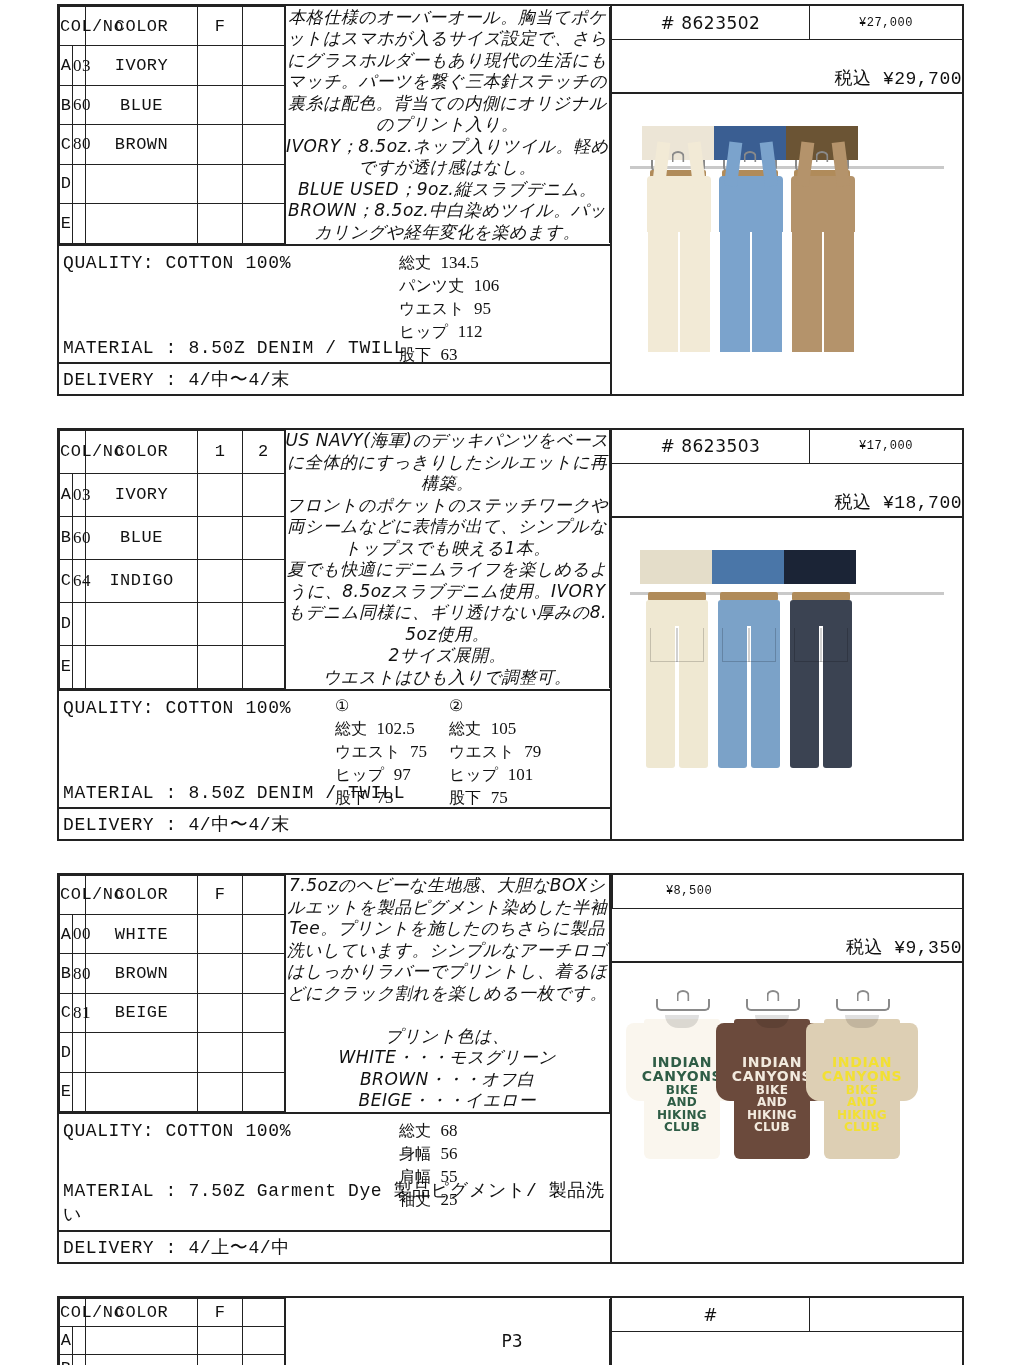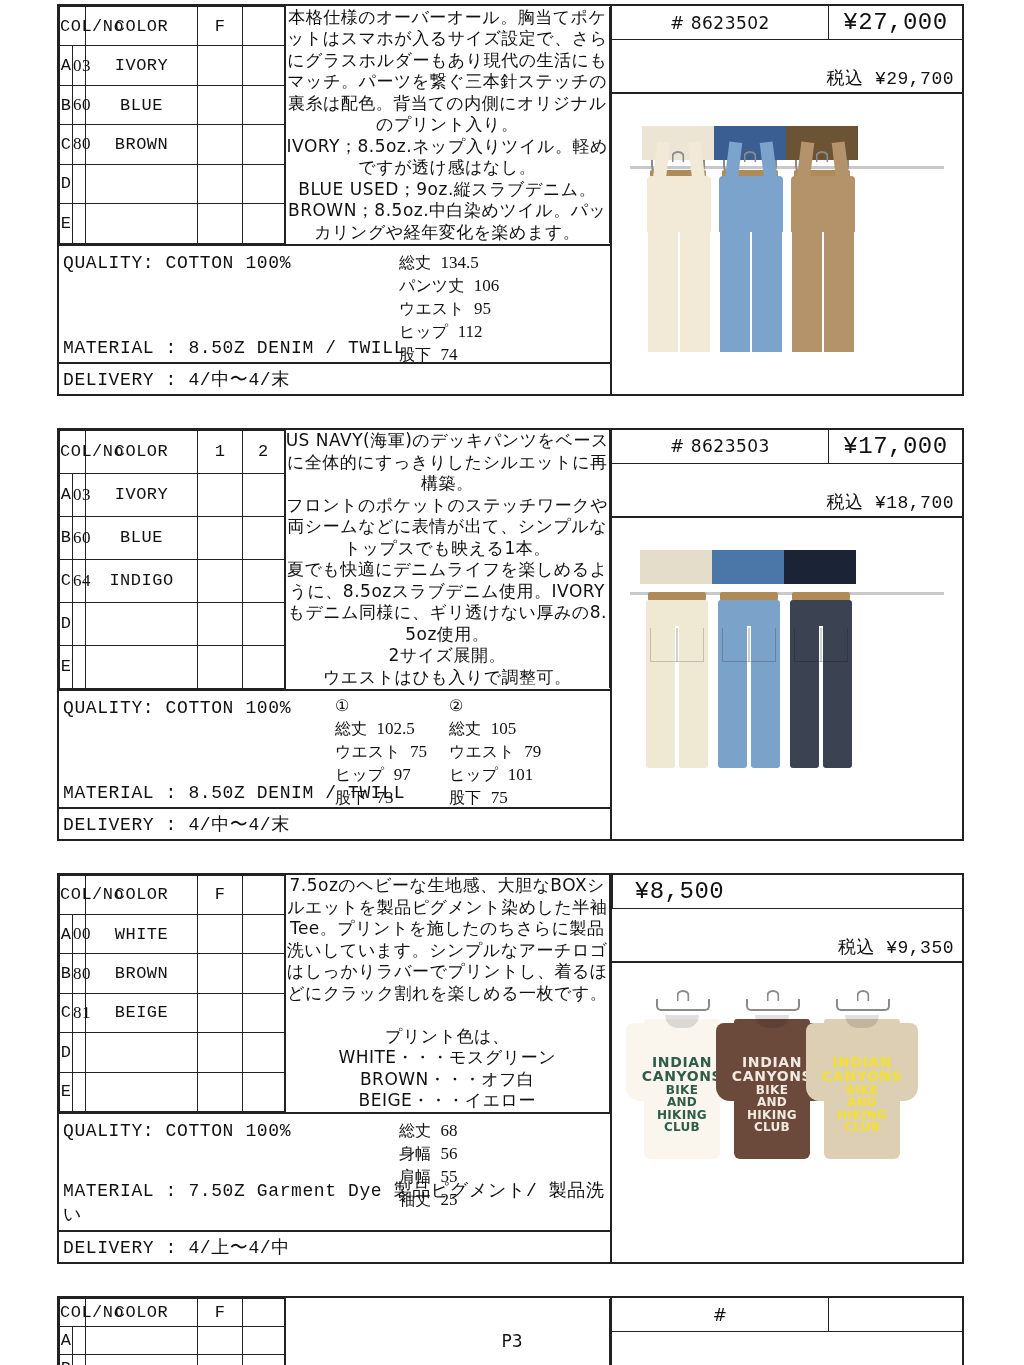--- a/index.html
+++ b/index.html
@@ -21,21 +21,21 @@
   table.ctab { border-collapse: collapse; table-layout: fixed; width: 100%; }
   table.ctab td, table.ctab th {
     border: 1px solid #222; height: 28px; font-weight: normal;
     font-size: 17px; text-align: center; padding: 0; letter-spacing: .5px;
   }
   .c-let { width: 26px; font-size: 17px; text-align: center; }
   .c-no  { width: 80px; font-family: Liberation Serif, serif; }
   .c-col { width: 112px; }
   .c-f   { width: 45px; }
   .c-x   { width: 42px; }
-  .c-desc{ border-left: 2px solid #222 !important; }
+  .c-desc{ border-left: 2px solid #222 !important; font-style: italic; }
   table.ctab td.c-desc { border-top: none; border-bottom: none; }
   .hdr td { font-size: 16px; }
 
   
   .desc {
     text-align: left; vertical-align: top; padding: 2px 4px 2px 6px;
     font-family: "DejaVu Sans", "Liberation Sans", sans-serif;
     font-size: 12.4px; line-height: 1.265; letter-spacing: -0.2px;
     white-space: pre-wrap; word-break: break-all;
   }
@@ -48,24 +48,24 @@
 
   
   .meas { position: absolute; display: flex; gap: 22px; font-size: 16px; line-height: 1.32; }
   .meas .col div { white-space: pre; }
   .mnum { font-family: "Liberation Serif", serif; font-size: 17px; }
 
   
   .rowcode { display: flex; height: 34px; border-bottom: 1px solid #222; }
   .rc-code { flex: 1; display: flex; align-items: center; justify-content: center;
              font-family: "DejaVu Sans", sans-serif; font-size: 17px; letter-spacing: .5px; }
-  .rc-price{ width: 134px; border-left: 1px solid #222; display: flex; align-items: center;
-             justify-content: center; font-size: 24px; letter-spacing: .5px; }
+  .rc-price{ width: 153px; border-left: 1px solid #222; display: flex; align-items: center;
+             justify-content: center; font-size: 12px; letter-spacing: .5px; }
   .rowtax { height: 30px; border-bottom: 2px solid #222; display: flex;
-            align-items: center; justify-content: flex-end; padding-right: 8px;
+            align-items: center; justify-content: flex-end; 
             font-size: 18px; letter-spacing: .5px; }
   .photo { flex: 1; position: relative; overflow: hidden; background: #fff; }
 
   
   .swatches { position: absolute; top: 8px; display: flex; height: 34px; }
   .sw { width: 72px; height: 100%; }
   .stage { position: absolute; inset: 0; }
   .hanger { position: absolute; width: 54px; height: 12px; border: 2px solid #8a8a8a;
             border-top: none; border-radius: 0 0 5px 5px; }
   .hanger:before { content:""; position:absolute; left:50%; top:-9px; width:9px; height:9px;
@@ -161,21 +161,21 @@
             </tbody>
           </table>
           <div class="qm">
             <div class="line">QUALITY:  COTTON 100%</div>
             <div class="meas" style="left:340px;top:6px;">
               <div class="col">
                 <div>総丈 <span class="mnum">134.5</span></div>
                 <div>パンツ丈 <span class="mnum">106</span></div>
                 <div>ウエスト <span class="mnum">95</span></div>
                 <div>ヒップ <span class="mnum">112</span></div>
-                <div>股下 <span class="mnum">74</span></div>
+                <div>股下 <span class="mnum">63</span></div>
               </div>
             </div>
             <div class="material">MATERIAL : 8.50Z DENIM / TWILL</div>
           </div>
           <div class="delivery">DELIVERY : 4/中〜4/末</div>
         </div>
         <div class="block-right">
           <div class="rowcode">
             <div class="rc-code"># 8623502</div>
             <div class="rc-price">¥27,000</div>

